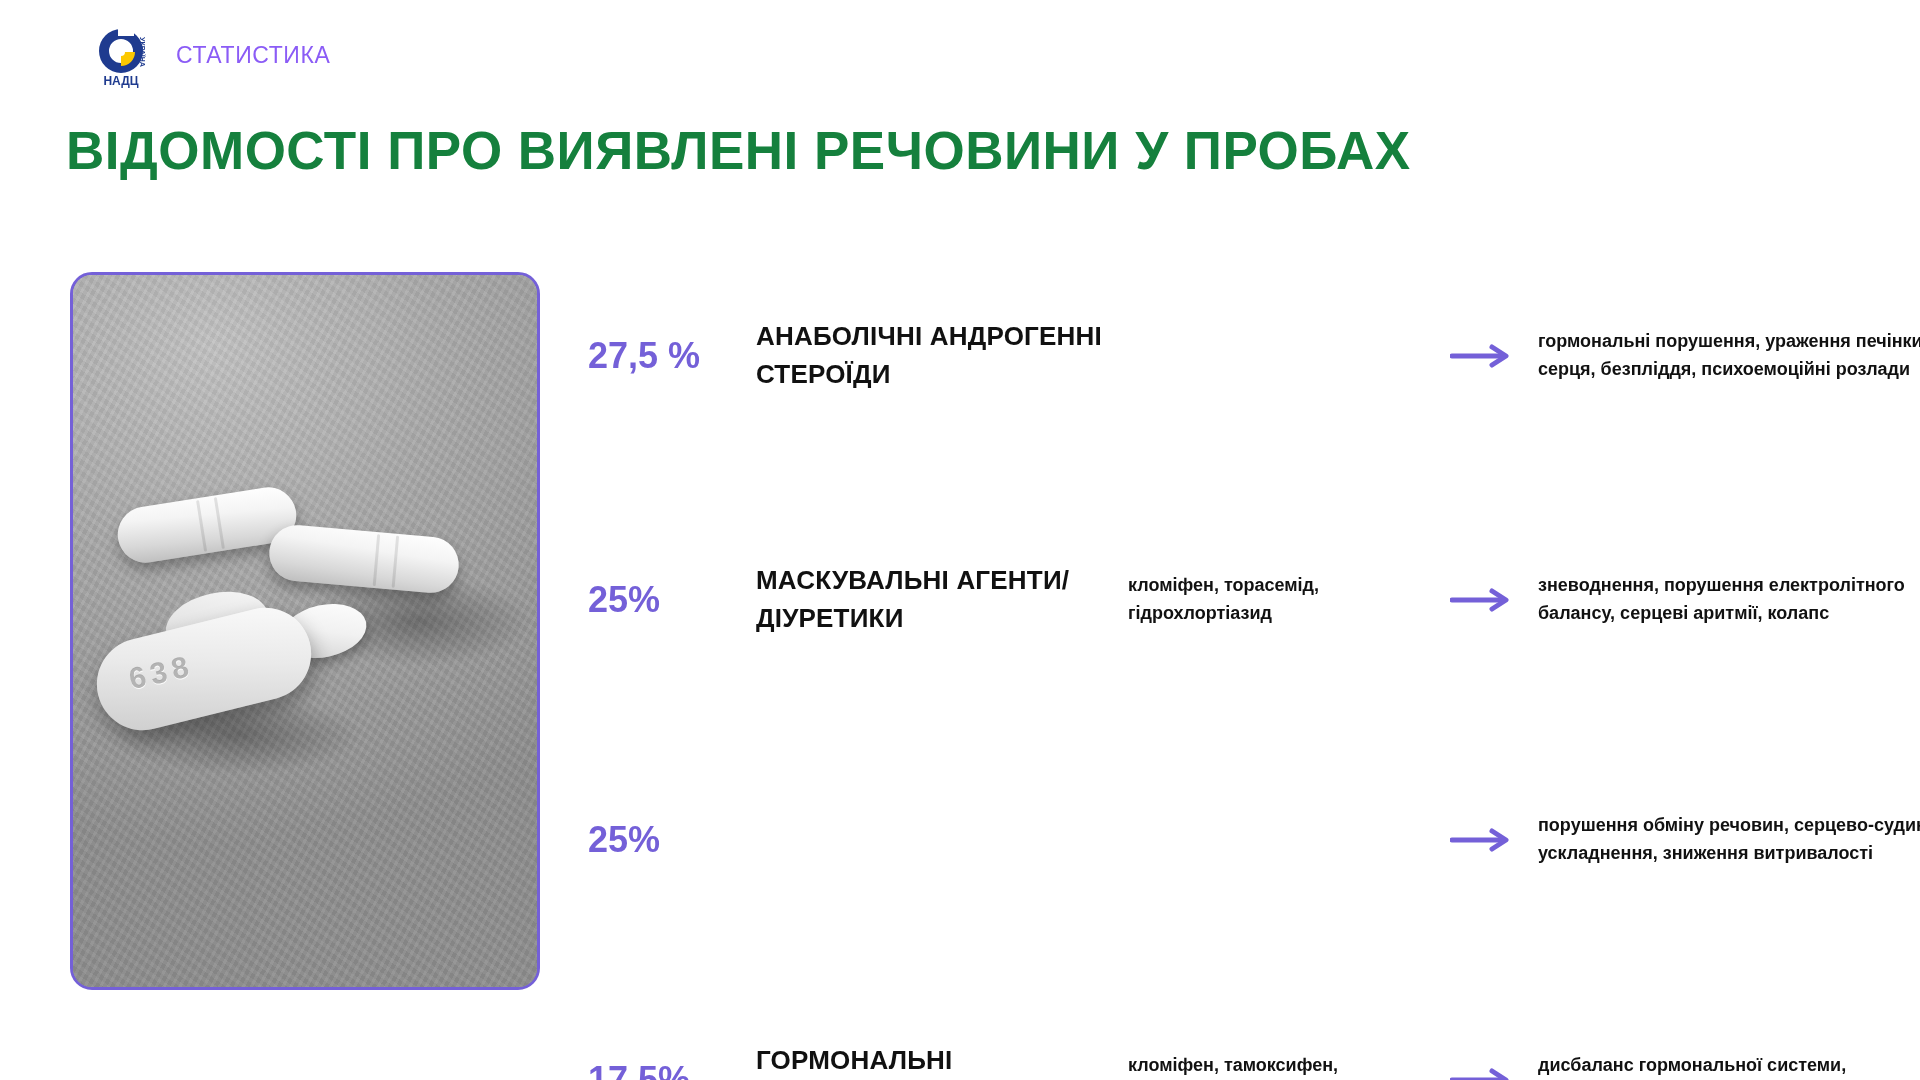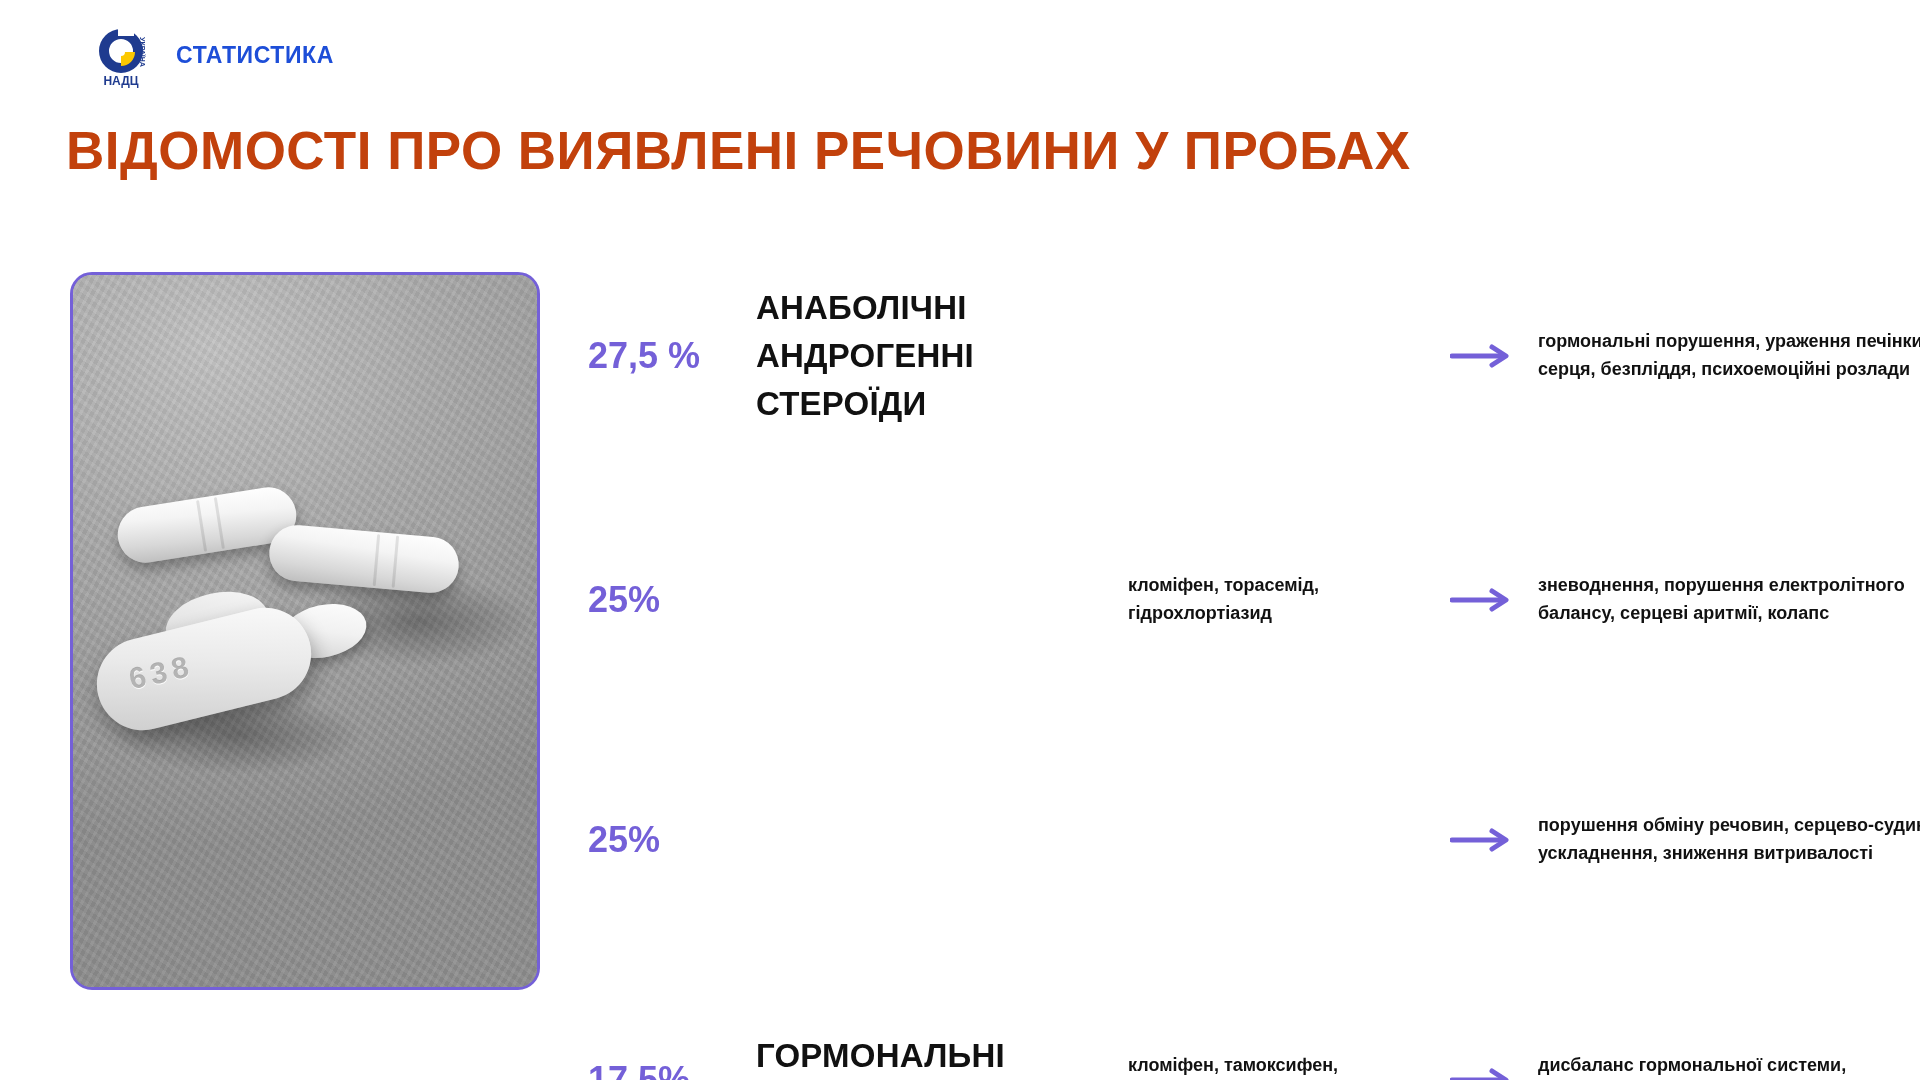--- a/index.html
+++ b/index.html
@@ -9,29 +9,29 @@
     font-family: "Liberation Sans", sans-serif;
     overflow: hidden;
   }
   .page { position: relative; width: 1920px; height: 1080px; background: #fff; }
 
   
   .header { position: absolute; left: 88px; top: 22px; display: flex; align-items: center; gap: 22px; }
   .logo { position: relative; width: 66px; height: 66px; }
   .logo svg { display: block; }
   .header-label {
-    font-size: 23px; font-weight: bold; letter-spacing: 0.6px;
-    color: #1d4ed8; white-space: nowrap;
+    font-size: 23px; font-weight: normal; letter-spacing: 0.6px;
+    color: #8b5cf6; white-space: nowrap;
   }
 
   
   .main-title {
     position: absolute; left: 66px; top: 120px;
     font-size: 53px; font-weight: bold; letter-spacing: 0.5px;
-    color: #c2410c; white-space: nowrap;
+    color: #15803d; white-space: nowrap;
   }
 
   
   .photo-frame {
     position: absolute; left: 70px; top: 272px;
     width: 470px; height: 718px;
     border: 3px solid #7460d8; border-radius: 22px;
     overflow: hidden; background: #9a9a9a;
   }
   .photo { position: absolute; inset: 0; }
@@ -102,21 +102,21 @@
   .row.r4 { top: 458px; }
 
   .pct {
     position: absolute; left: 0; top: 50%; transform: translateY(-50%);
     width: 150px; text-align: left;
     font-size: 36px; font-weight: bold; color: #7460d8; white-space: nowrap;
   }
   .category {
     position: absolute; left: 168px; top: 50%; transform: translateY(-50%);
     width: 380px;
-    font-size: 33px; font-weight: bold; color: #111111;
+    font-size: 26px; font-weight: bold; color: #111111;
     line-height: 1.45; letter-spacing: .2px;
   }
   .substances {
     position: absolute; left: 540px; top: 50%; transform: translateY(-50%);
     width: 300px;
     font-size: 18px; font-weight: bold; color: #111111; line-height: 1.55;
   }
   .arrow {
     position: absolute; left: 862px; top: 50%; transform: translateY(-50%);
     width: 64px; height: 26px;
@@ -179,20 +179,21 @@
         <svg width="64" height="26" viewBox="0 0 64 26" aria-hidden="true">
           <path d="M2 13 H50" stroke="#7460d8" stroke-width="5" stroke-linecap="round" fill="none"></path>
           <path d="M42 4 L56 13 L42 22" stroke="#7460d8" stroke-width="5" fill="none" stroke-linecap="round" stroke-linejoin="round"></path>
         </svg>
       </div>
       <div class="effects">гормональні порушення, ураження печінки й серця, безпліддя, психоемоційні розлади</div>
     </div>
 
     <div class="row r2">
       <div class="pct">25%</div>
+      <div class="category">МАСКУВАЛЬНІ АГЕНТИ/ ДІУРЕТИКИ</div>
       <div class="substances">кломіфен, торасемід, гідрохлортіазид</div>
       <div class="arrow">
         <svg width="64" height="26" viewBox="0 0 64 26" aria-hidden="true">
           <path d="M2 13 H50" stroke="#7460d8" stroke-width="5" stroke-linecap="round" fill="none"></path>
           <path d="M42 4 L56 13 L42 22" stroke="#7460d8" stroke-width="5" fill="none" stroke-linecap="round" stroke-linejoin="round"></path>
         </svg>
       </div>
       <div class="effects">зневоднення, порушення електролітного балансу, серцеві аритмії, колапс</div>
     </div>
 

